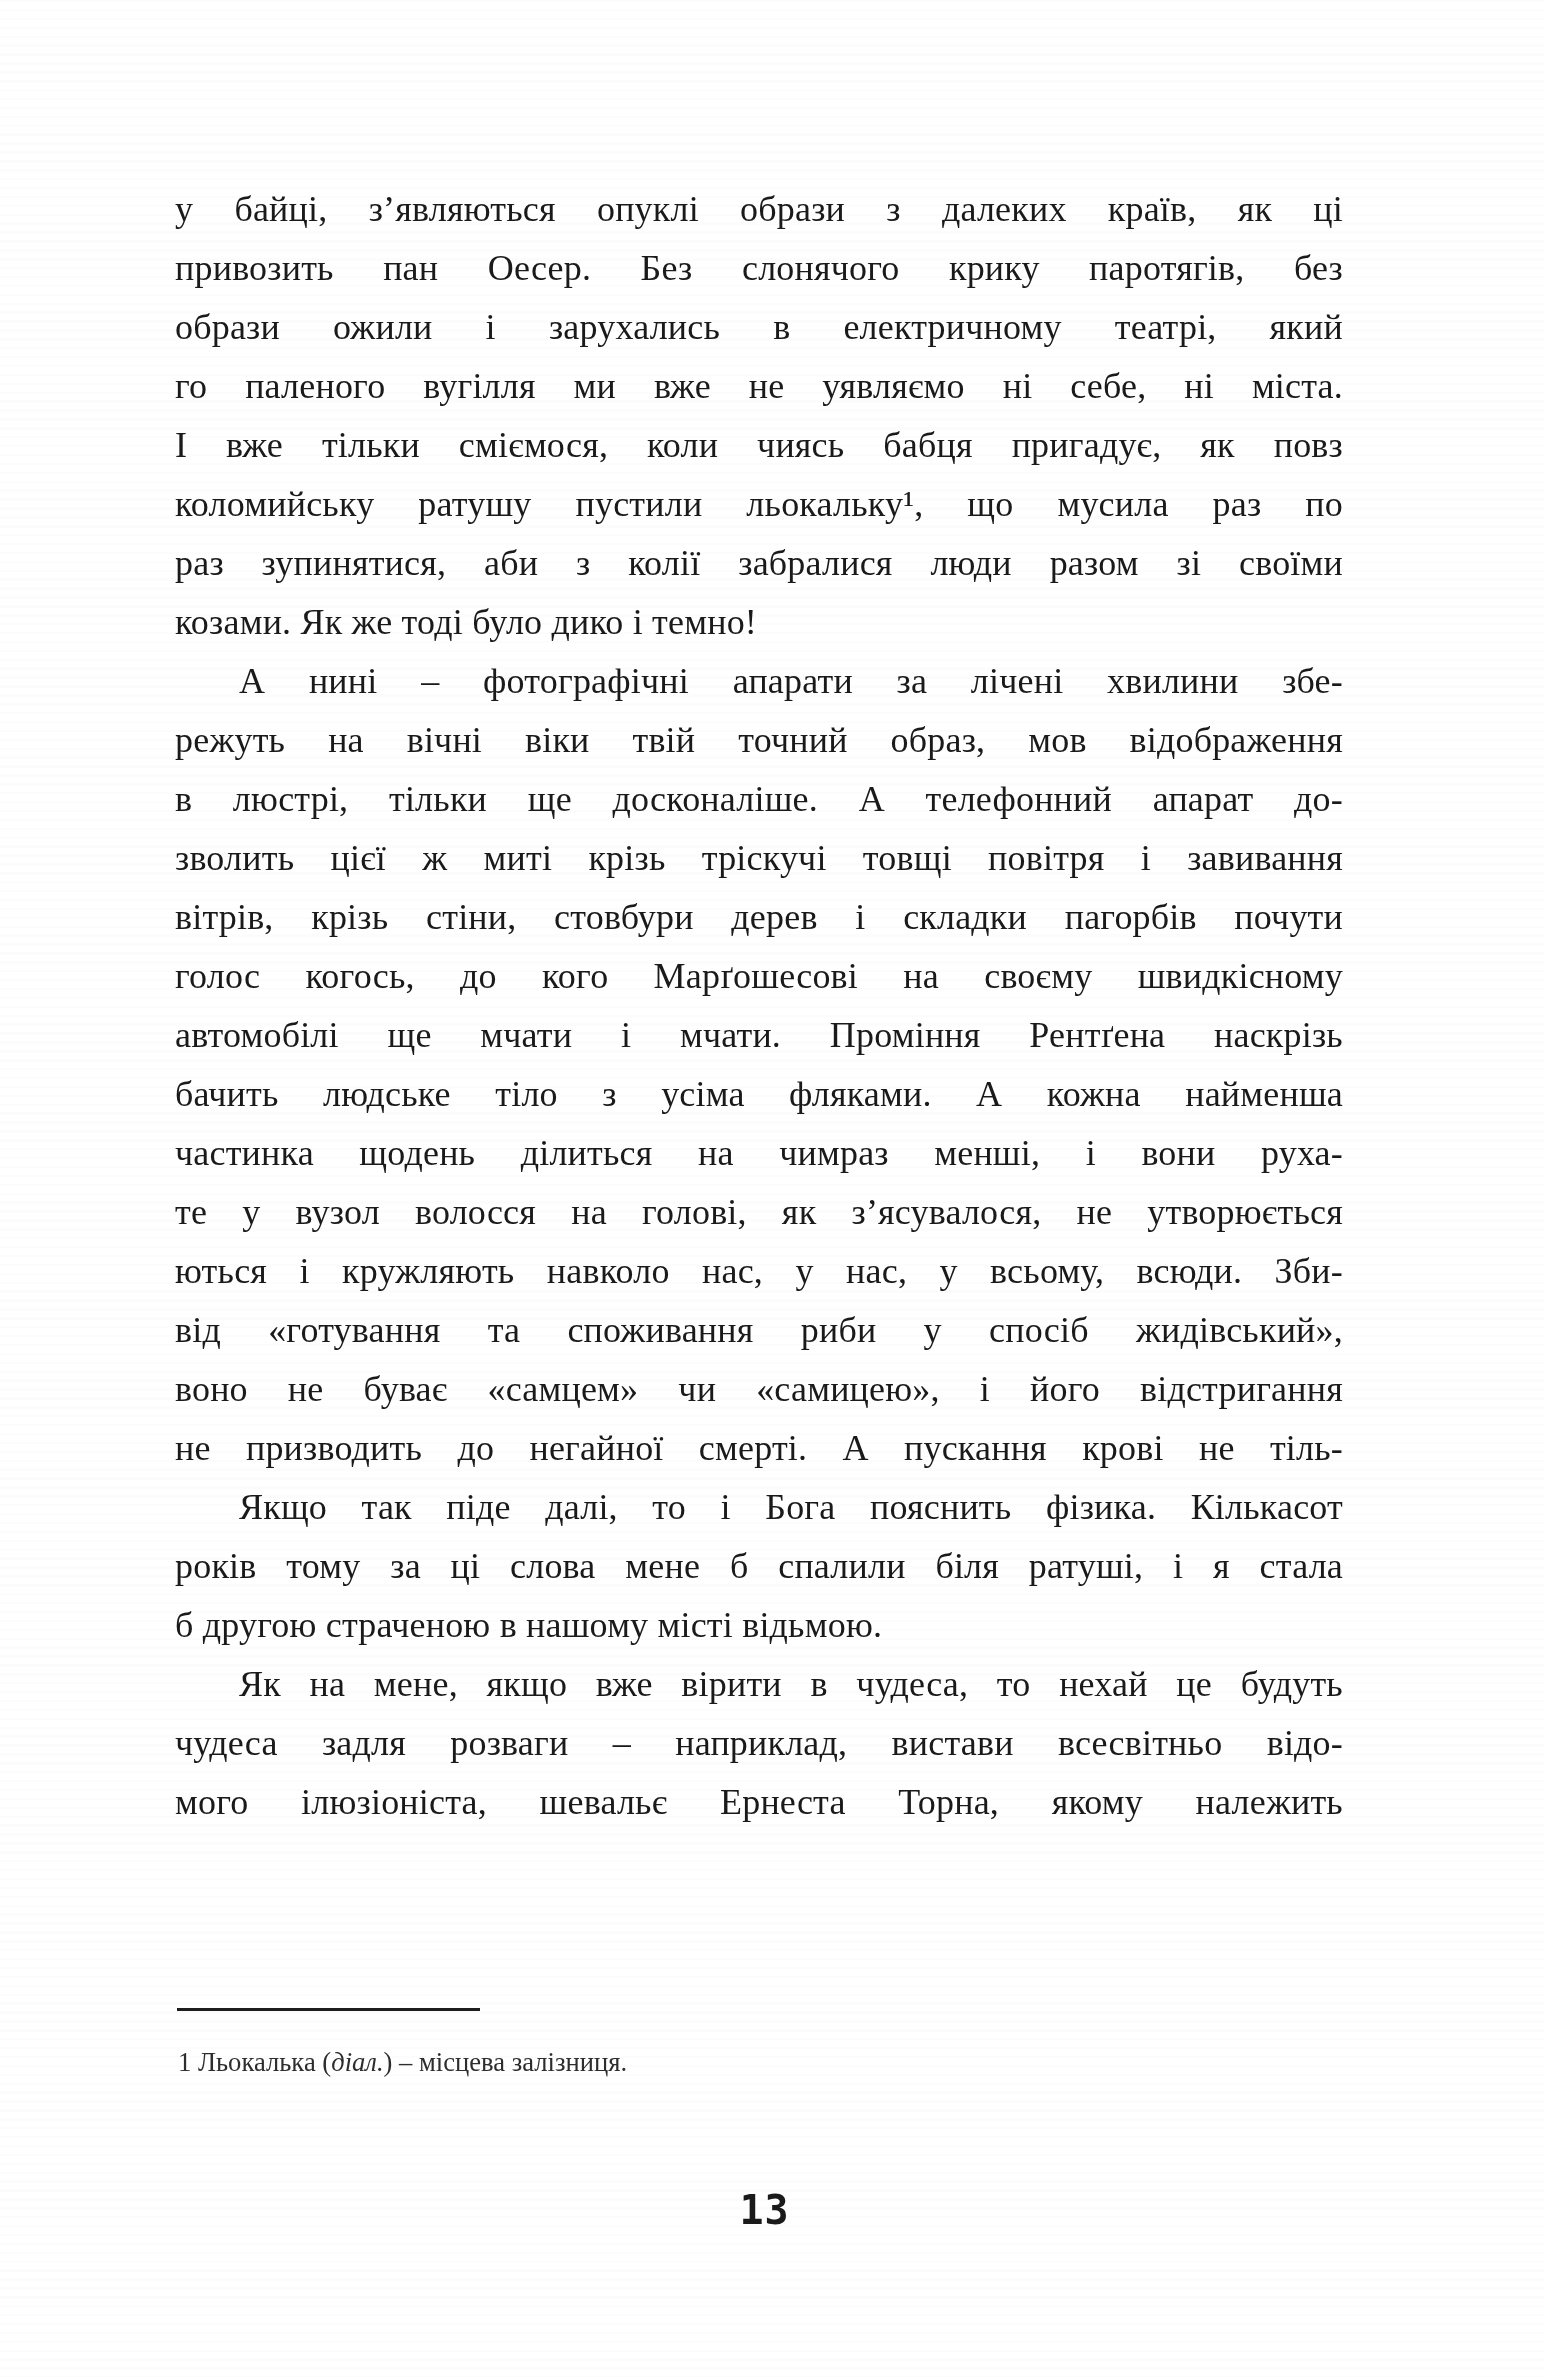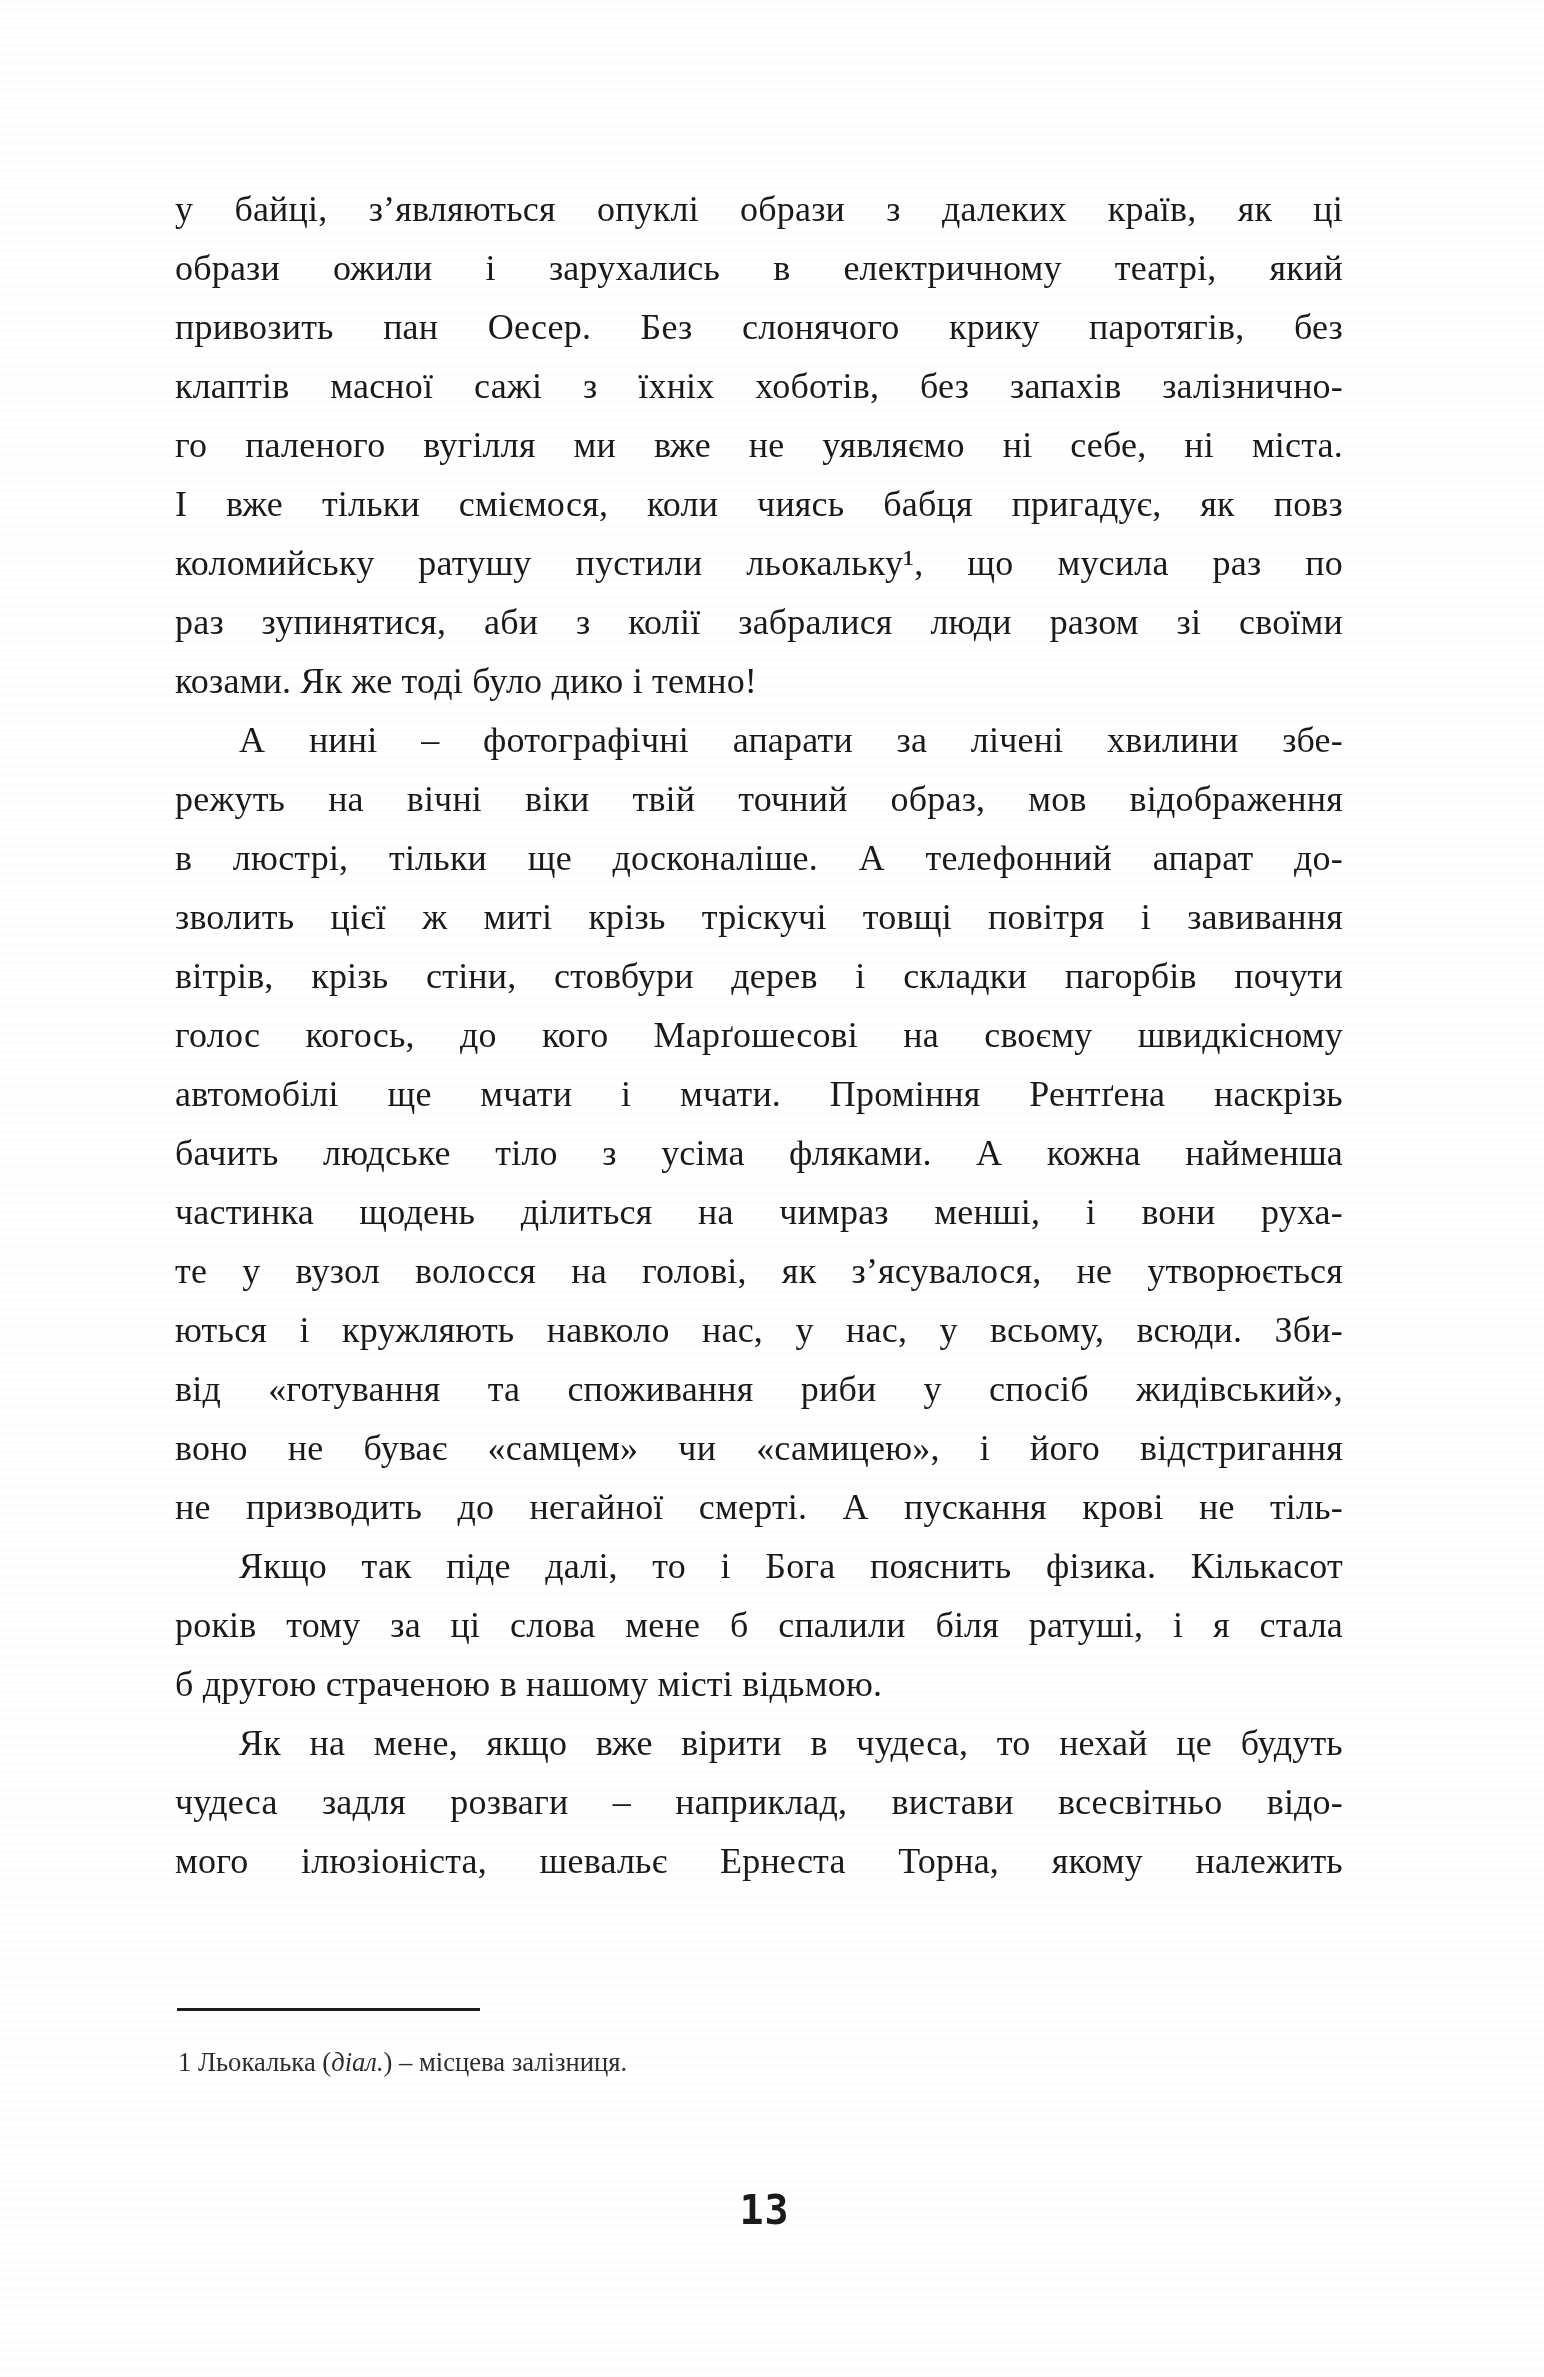--- a/index.html
+++ b/index.html
@@ -83,23 +83,22 @@
   }
 </style>
 </head>
 <body>
 
 <div class="page">
 
   <main class="text-block" id="paragraphs">
       <div class="para">
         <div class="line">у байці, з’являються опуклі образи з далеких країв, як ці</div>
+        <div class="line">привозить пан Оесер. Без слонячого крику паротягів, без</div>
         <div class="line">образи ожили і зарухались в електричному театрі, який</div>
-        <div class="line">привозить пан Оесер. Без слонячого крику паротягів, без</div>
-        <div class="line">клаптів масної сажі з їхніх хоботів, без запахів залізнично-</div>
         <div class="line">го паленого вугілля ми вже не уявляємо ні себе, ні міста.</div>
         <div class="line">І вже тільки сміємося, коли чиясь бабця пригадує, як повз</div>
         <div class="line">коломийську ратушу пустили льокальку¹, що мусила раз по</div>
         <div class="line">раз зупинятися, аби з колії забралися люди разом зі своїми</div>
         <div class="line para-end">козами. Як же тоді було дико і темно!</div>
       </div>
       <div class="para indent">
         <div class="line">А нині – фотографічні апарати за лічені хвилини збе-</div>
         <div class="line">режуть на вічні віки твій точний образ, мов відображення</div>
         <div class="line">в люстрі, тільки ще досконаліше. А телефонний апарат до-</div>

